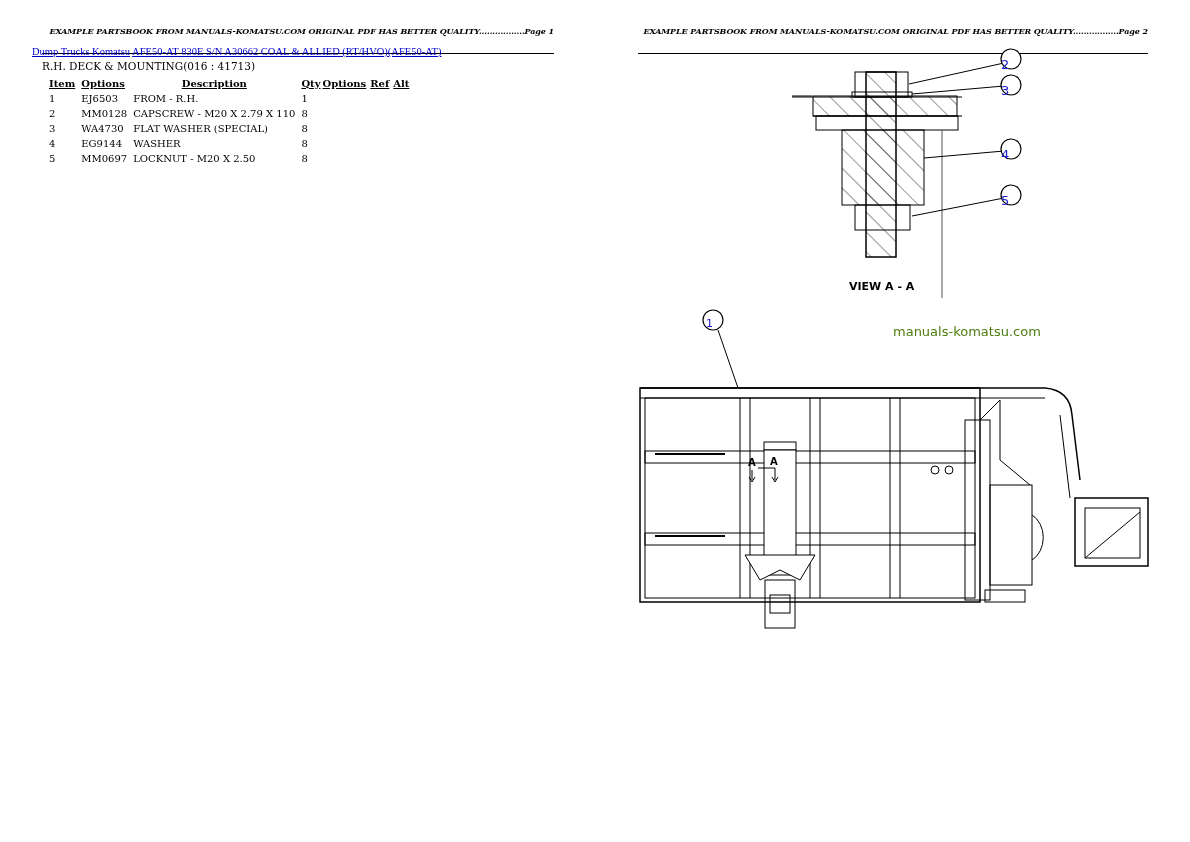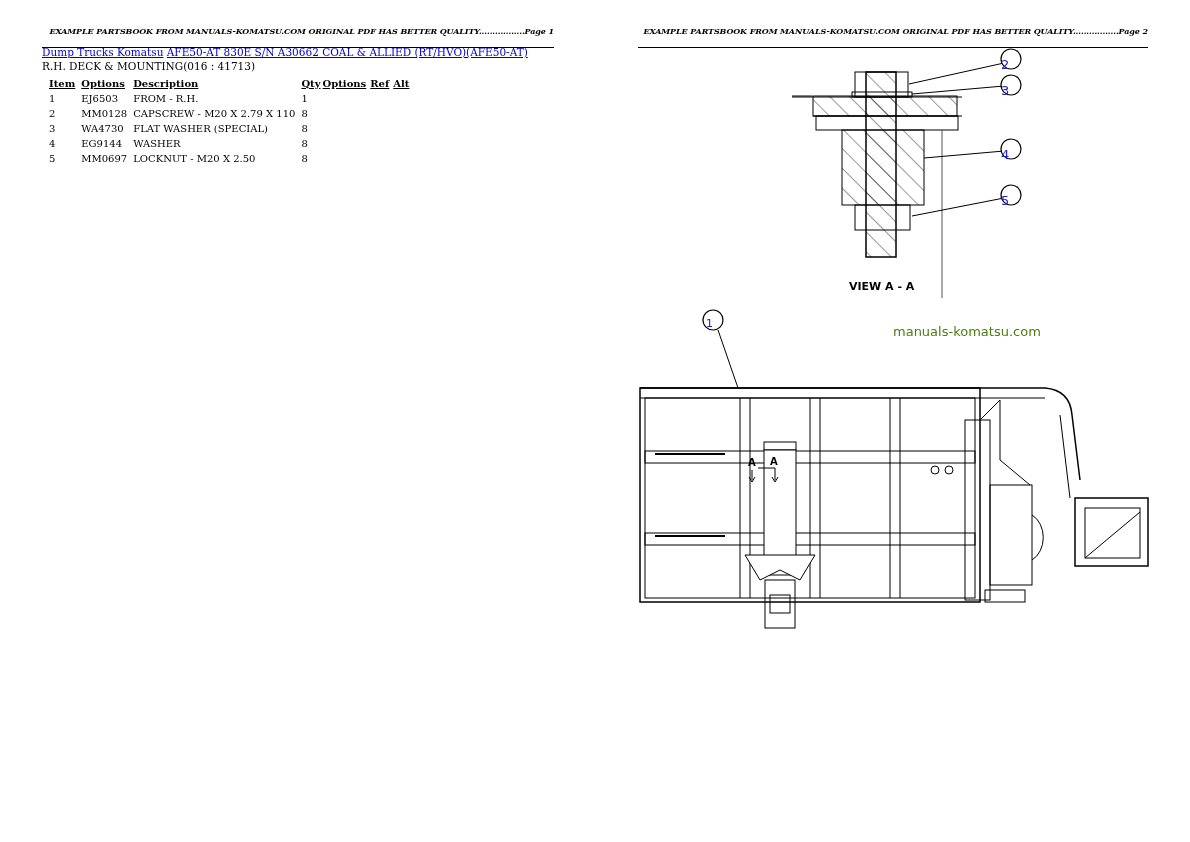--- a/index.html
+++ b/index.html
@@ -1,26 +1,26 @@
 <!DOCTYPE html>
 <html><head>
 <meta charset="utf-8">
 <style>
   html, body { margin: 0; padding: 0; background: #ffffff; }
   body { width: 1190px; height: 842px; position: relative; overflow: hidden; font-family: "DejaVu Serif", serif; color: #000; }
-  .page-header { position: absolute; top: 26px; font-family: "DejaVu Serif", serif; font-weight: bold; font-style: italic; font-size: 8px; text-align: right; border-bottom: 1px solid #000; padding-bottom: 11px; letter-spacing: -0.1px; }
+  .page-header { position: absolute; top: 26px; font-family: "DejaVu Serif", serif; font-weight: bold; font-style: italic; font-size: 8px; text-align: right; border-bottom: 1px solid #000; padding-bottom: 17px; letter-spacing: -0.1px; }
   .hdr-left { left: 42px; width: 512px; }
   .hdr-right { left: 638px; width: 510px; }
-  .crumbs { position: absolute; left: 42px; top: 46px; font-size: 10.5px; }
+  .crumbs { position: absolute; left: 32px; top: 46px; font-size: 10.5px; font-family: Liberation Serif, serif; }
   .crumbs a { color: #0000cc; text-decoration: underline; }
   .section-title { position: absolute; left: 42px; top: 60px; font-size: 10.5px; }
   table.parts { position: absolute; left: 46px; top: 77px; border-collapse: collapse; font-size: 10px; }
   table.parts th { font-weight: bold; padding: 1px 3px 2px 3px; text-align: left; text-decoration: underline; }
   table.parts td { padding: 2px 3px 2px 3px; white-space: nowrap; }
-  table.parts th.c-desc { text-align: left; }
+  table.parts th.c-desc { text-align: center; }
   .drawing { position: absolute; left: 630px; top: 40px; width: 530px; height: 600px; }
   .watermark { position: absolute; left: 893px; top: 324px; font-family: "DejaVu Sans", sans-serif; font-size: 13px; color: #4d7c0f; }
 </style>
 </head>
 <body>
 
 <div class="page-header hdr-left">EXAMPLE PARTSBOOK FROM MANUALS-KOMATSU.COM ORIGINAL PDF HAS BETTER QUALITY.................Page 1</div>
 
 <div class="crumbs">
   <a href="#">Dump Trucks Komatsu</a>

